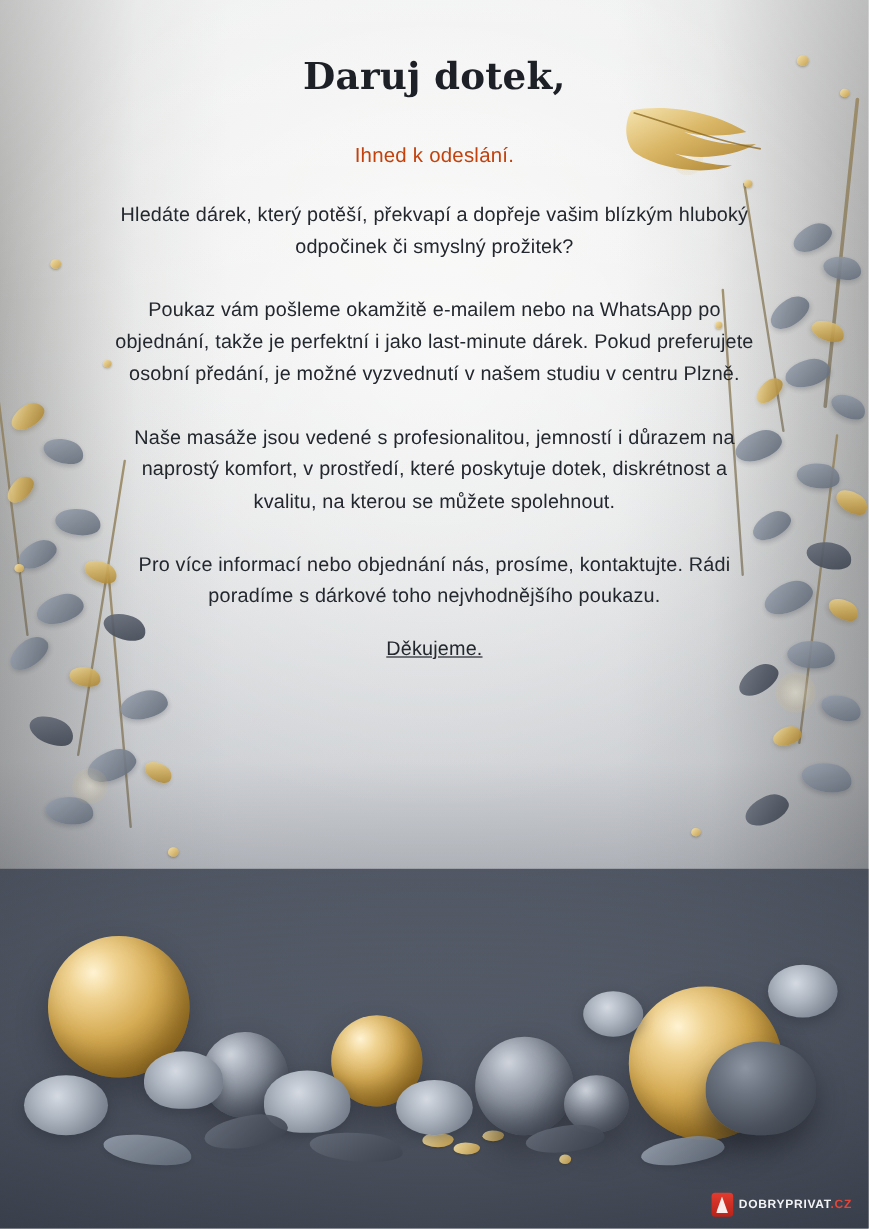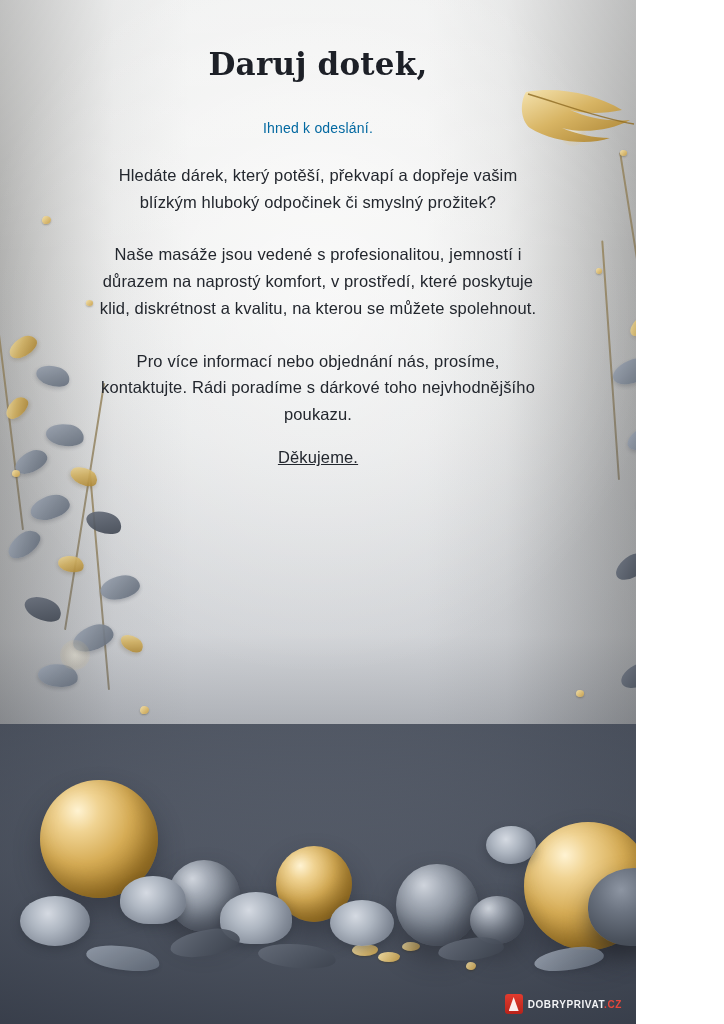--- a/index.html
+++ b/index.html
@@ -5,21 +5,21 @@
   html, body {
     margin: 0;
     padding: 0;
     background: #ffffff;
   }
   body {
     font-family: "Liberation Sans", sans-serif;
   }
   .poster {
     position: relative;
-    width: 636px;
+    width: 724px;
     height: 1024px;
     overflow: hidden;
     background: #e9e9ea;
   }
 
   
   .bg-base {
     position: absolute;
     inset: 0;
     background:
@@ -134,22 +134,22 @@
     color: #1d2027;
     font-size: 31px;
     line-height: 1.42;
     letter-spacing: 0.2px;
     font-weight: 700;
     margin: 6px 0 0 0;
   }
   .headline .l2 { display: block; }
   .subhead {
     margin-top: 34px;
-    font-size: 14px;
-    color: #0369a1;
+    font-size: 17px;
+    color: #c2410c;
     letter-spacing: 0.2px;
   }
   .body-block {
     margin-top: 26px;
     font-size: 16.5px;
     line-height: 1.62;
     color: #23272e;
     letter-spacing: 0.15px;
   }
   .body-block.tight { margin-top: 26px; text-decoration: underline; }
@@ -307,21 +307,22 @@
   </div>
 
   <div class="content">
     <h1 class="headline">
       <span>Daruj dotek,</span>
     </h1>
 
     <p class="subhead">Ihned k odeslání.</p>
 
     <p class="body-block">Hledáte dárek, který potěší, překvapí a dopřeje vašim blízkým hluboký odpočinek či smyslný prožitek?</p>
-    <p class="body-block">Naše masáže jsou vedené s profesionalitou, jemností i důrazem na naprostý komfort, v prostředí, které poskytuje klid, diskrétnost a kvalitu, na kterou se můžete spolehnout.</p>
+    <p class="body-block">Poukaz vám pošleme okamžitě e-mailem nebo na WhatsApp po objednání, takže je perfektní i jako last-minute dárek. Pokud preferujete osobní předání, je možné vyzvednutí v našem studiu v centru Plzně.</p>
+    <p class="body-block">Naše masáže jsou vedené s profesionalitou, jemností i důrazem na naprostý komfort, v prostředí, které poskytuje dotek, diskrétnost a kvalitu, na kterou se můžete spolehnout.</p>
     <p class="body-block">Pro více informací nebo objednání nás, prosíme, kontaktujte. Rádi poradíme s dárkové toho nejvhodnějšího poukazu.</p>
     <p class="body-block tight" style="margin-top:0">Děkujeme.</p>
   </div>
 
   <div class="logo">
     <span class="logo-mark"></span>
     <span class="logo-text">
       <span>DOBRYPRIVAT</span><span class="accent">.CZ</span>
     </span>
   </div>

